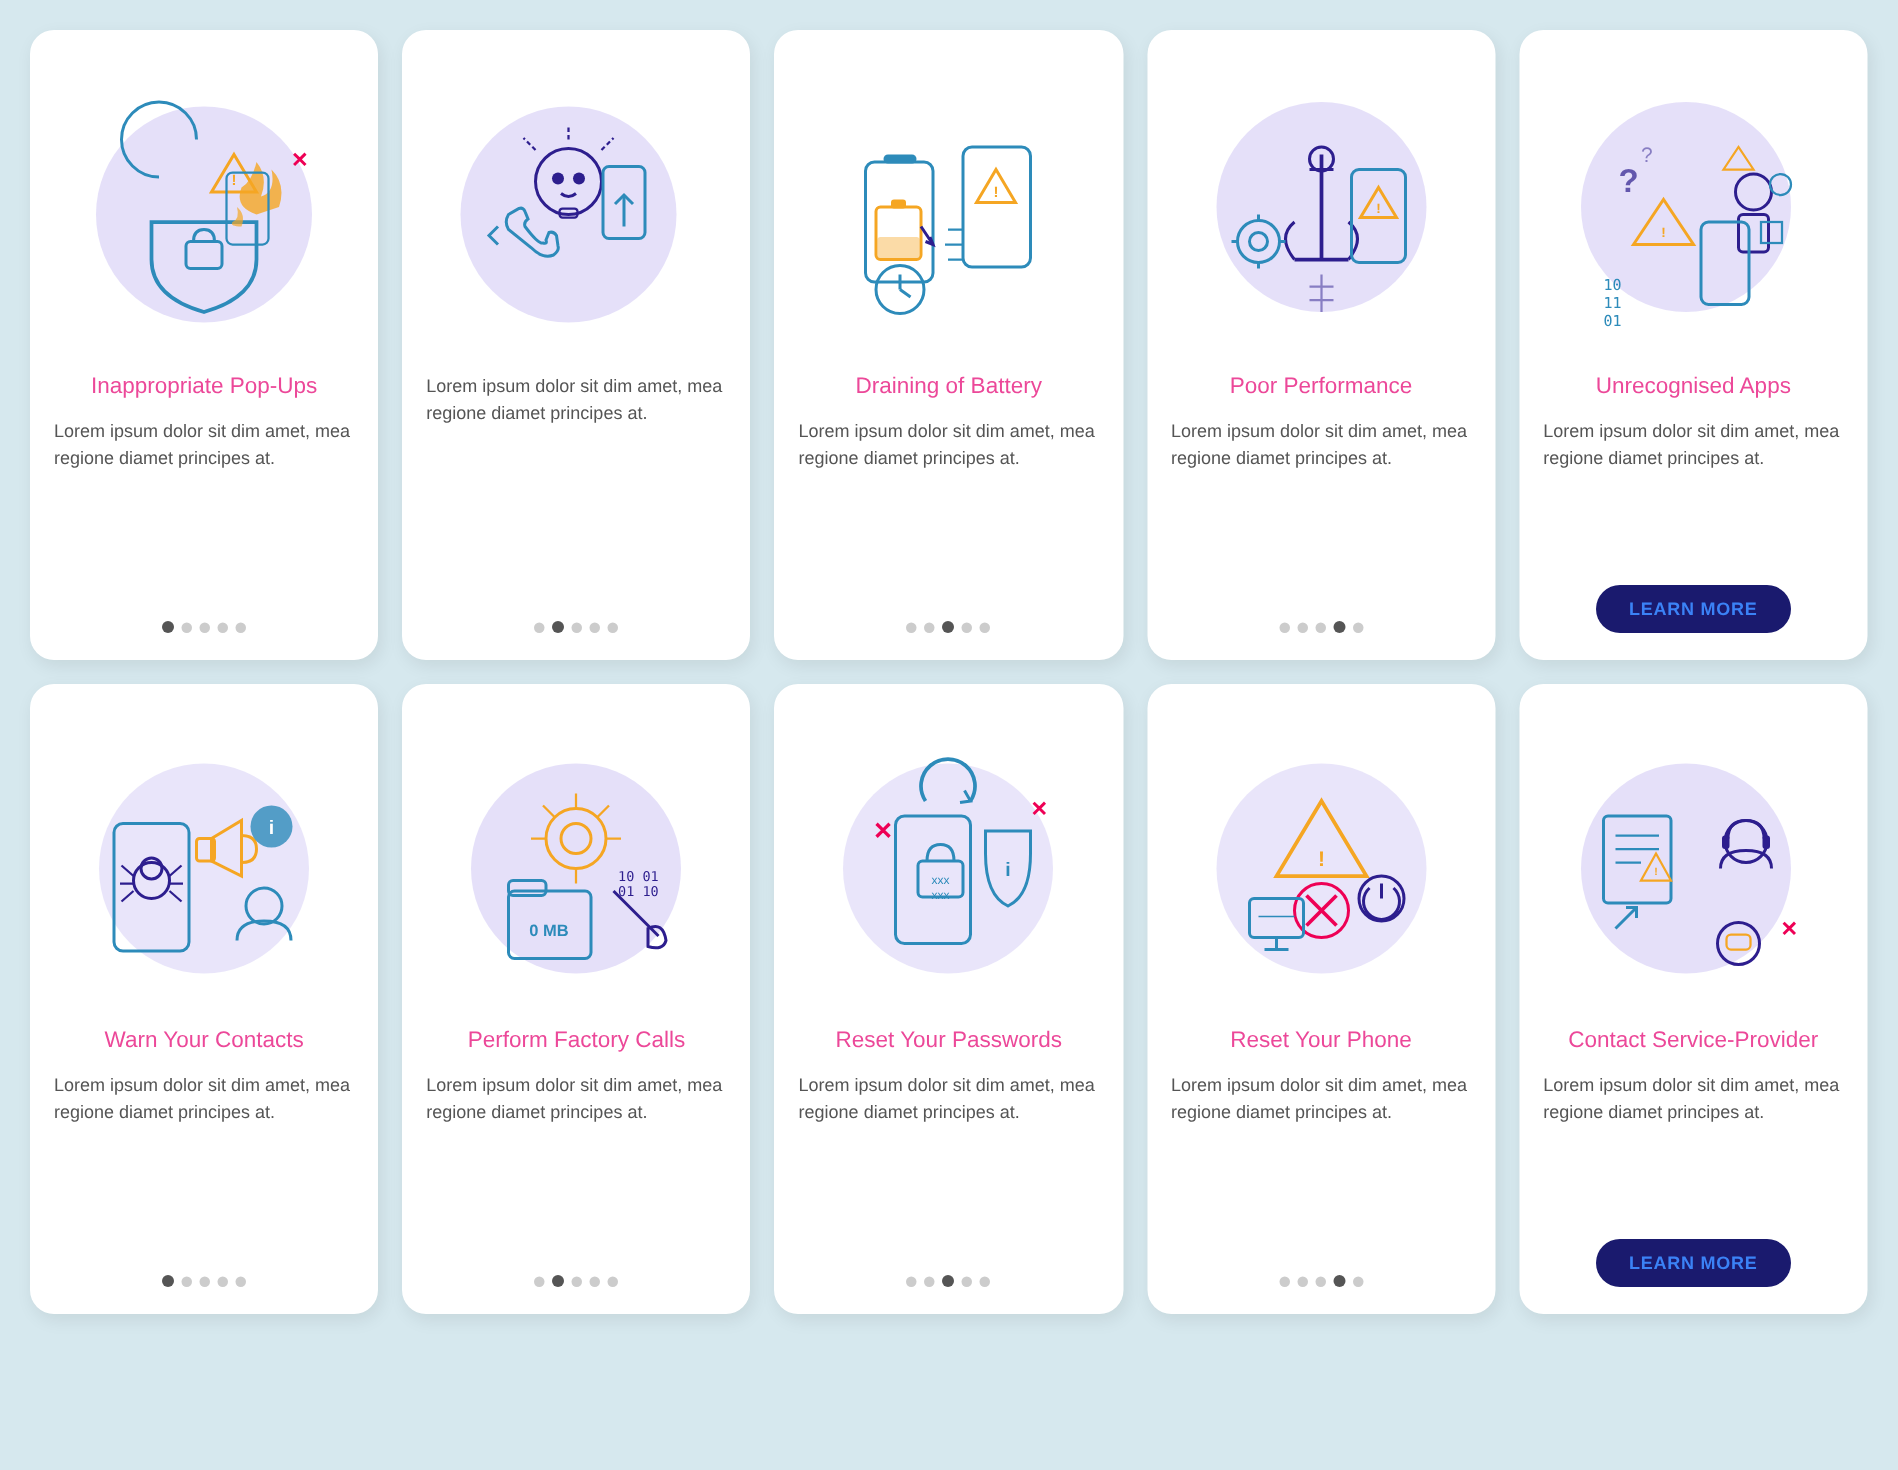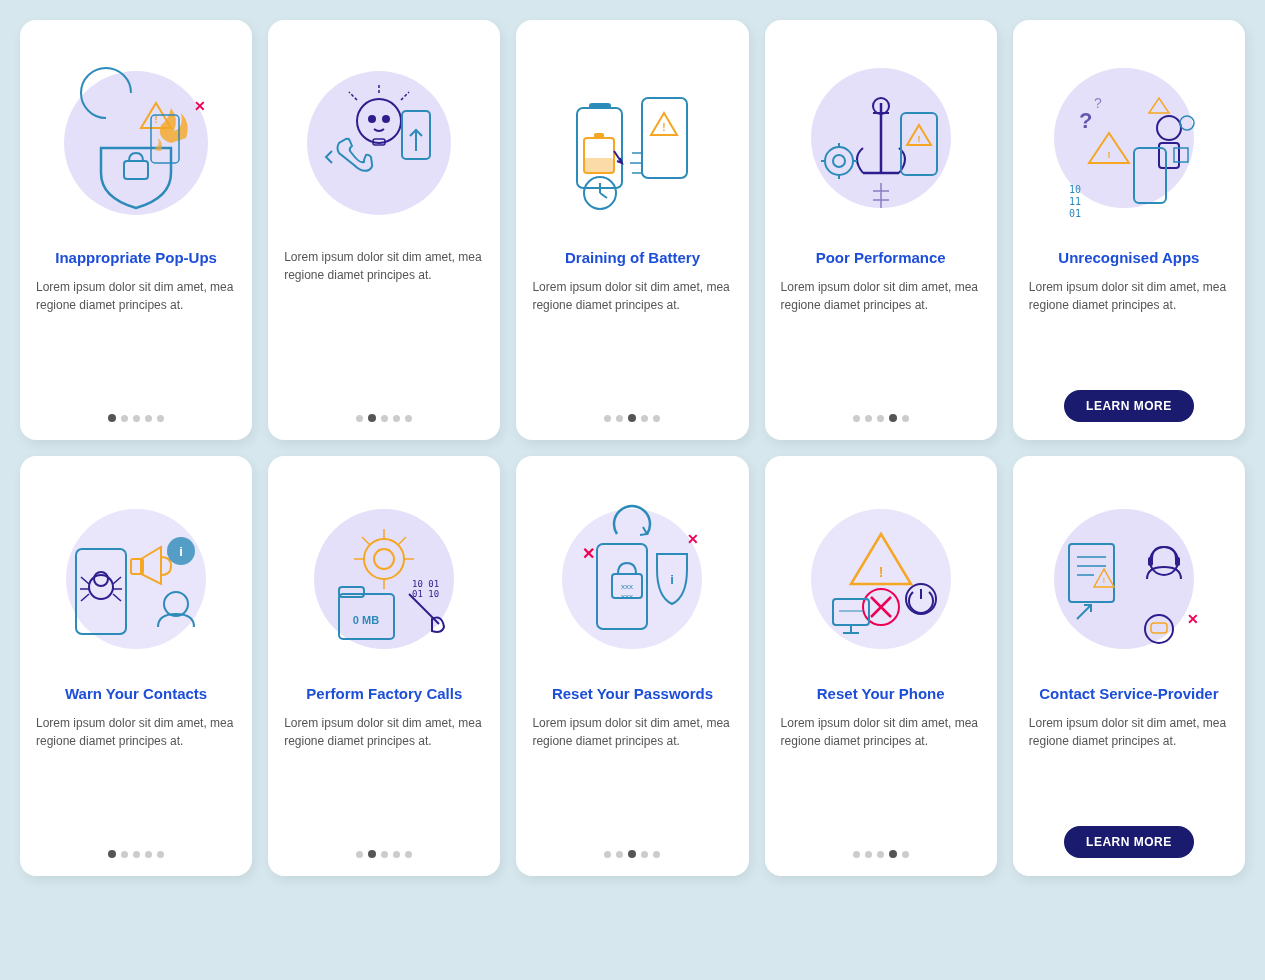--- a/index.html
+++ b/index.html
@@ -29,22 +29,22 @@
     .card-illustration {
       width: 100%;
       height: 200px;
       display: flex;
       align-items: center;
       justify-content: center;
       margin-bottom: 10px;
     }
     .card-title {
       font-size: 15px;
-      font-weight: 700;
-      color: #1d4ed8;
+      font-weight: 400;
+      color: #ec4899;
       text-align: center;
       margin-bottom: 10px;
       line-height: 1.3;
     }
     .card-body {
       font-size: 12px;
       color: #555;
       line-height: 1.5;
       flex: 1;
     }
@@ -61,21 +61,21 @@
       background: #ccc;
     }
     .dot.active {
       background: #555;
       width: 8px;
       height: 8px;
     }
     .learn-more-btn {
       margin-top: 14px;
       background: #1a1a6e;
-      color: #ffffff;
+      color: #3b82f6;
       border: none;
       border-radius: 20px;
       padding: 9px 22px;
       font-size: 12px;
       font-weight: 700;
       letter-spacing: 0.5px;
       cursor: pointer;
     }
     svg.illus {
       width: 180px;

